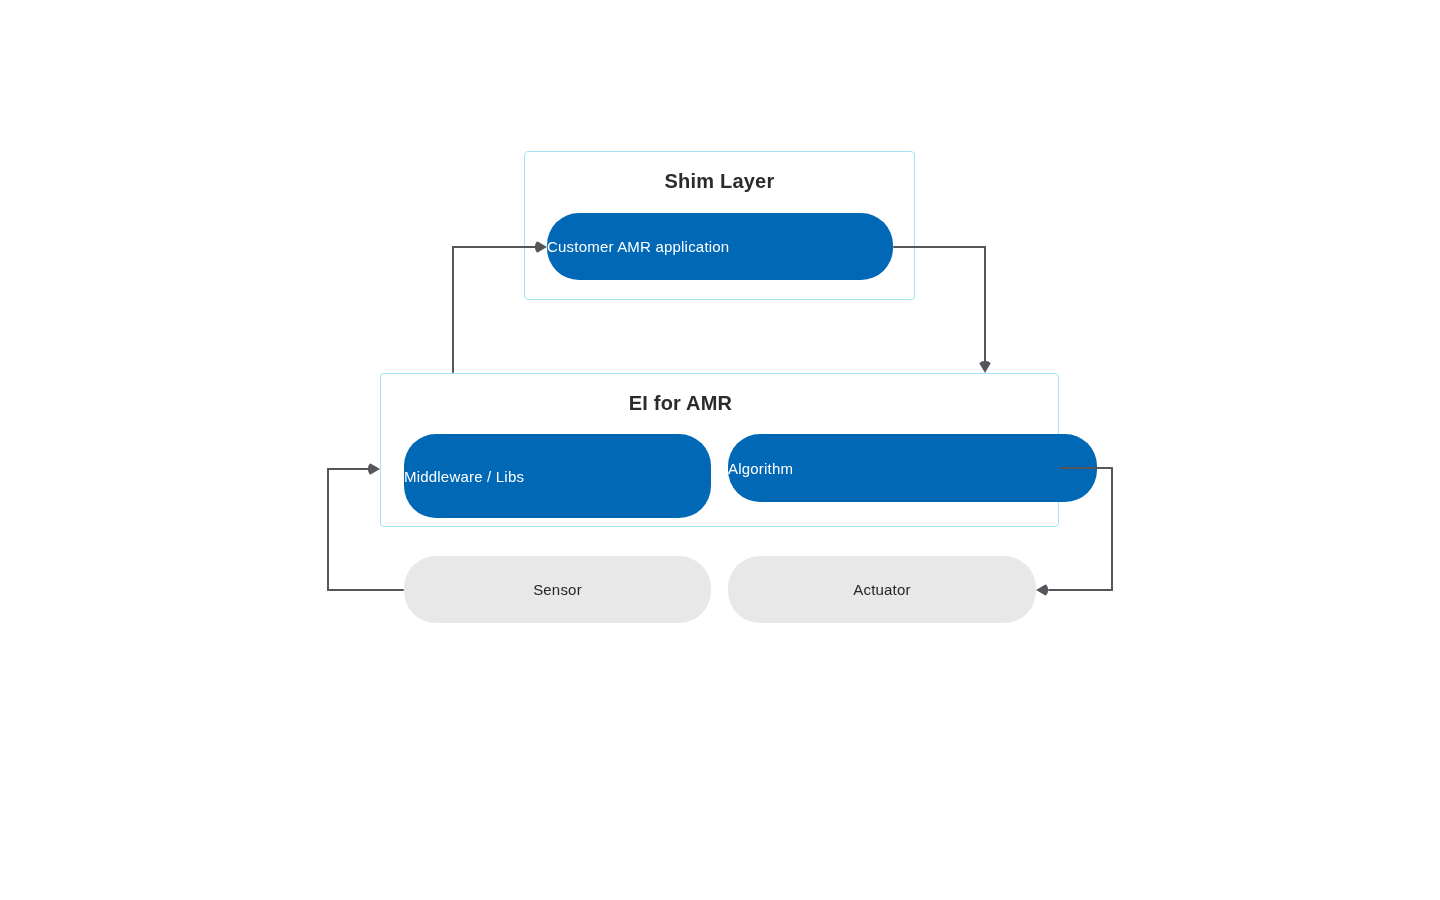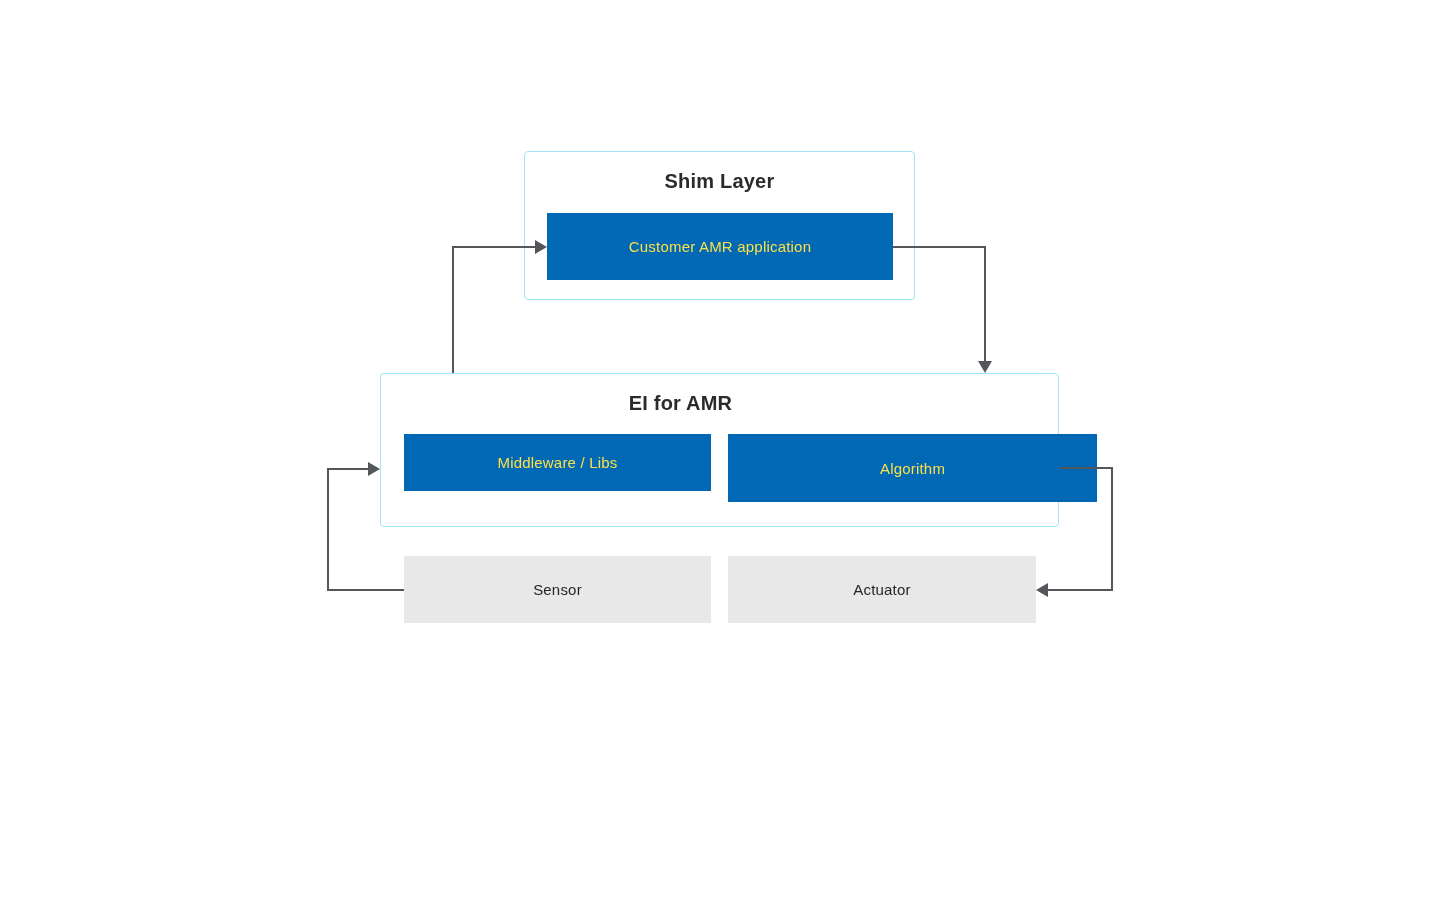--- a/index.html
+++ b/index.html
@@ -1,15 +1,15 @@
 <!DOCTYPE html>
 <html><head>
 <meta charset="utf-8">
 <style>
-  * { margin: 0; padding: 0; box-sizing: border-box; }
+  * { margin: 0; padding: 0; box-sizing: border-box; border-radius: 32px; }
   html, body { width: 1440px; height: 900px; background: #ffffff; overflow: hidden; }
   body { font-family: "Liberation Sans", sans-serif; }
 
   .canvas {
     position: relative;
     width: 1440px;
     height: 900px;
     background: #ffffff;
   }
 
@@ -26,24 +26,23 @@
     text-align: center;
     font-size: 20px;
     font-weight: 700;
     color: #2b2b2b;
     letter-spacing: 0.2px;
   }
 
   .blue-box {
     position: absolute;
     background: #0068b5;
-    color: #fde047;
+    color: #ffffff;
     display: flex;
     align-items: center;
-    justify-content: center;
     font-size: 15px;
     letter-spacing: 0.2px;
   }
 
   .gray-box {
     position: absolute;
     background: #e8e8e8;
     color: #262626;
     display: flex;
     align-items: center;
@@ -78,21 +77,21 @@
   }
 
   
   #shim-container { left: 524px; top: 151px; width: 391px; height: 149px; }
   #shim-title { top: 170px; }
   #customer-box { left: 547px; top: 213px; width: 346px; height: 67px; }
 
   
   #ei-container { left: 380px; top: 373px; width: 679px; height: 154px; }
   #ei-title { top: 392px; }
-  #middleware-box { left: 404px; top: 434px; width: 307px; height: 57px; }
+  #middleware-box { left: 404px; top: 434px; width: 307px; height: 84px; }
   #algorithm-box { left: 728px; top: 434px; width: 369px; height: 68px; }
 
   
   #sensor-box { left: 404px; top: 556px; width: 307px; height: 67px; }
   #actuator-box { left: 728px; top: 556px; width: 308px; height: 67px; }
 
   
   #c1-v { left: 452px; top: 246px; width: 2px; height: 127px; }
   #c1-h { left: 452px; top: 246px; width: 84px; height: 2px; }
   #c1-arrow { left: 535px; top: 240px; }

